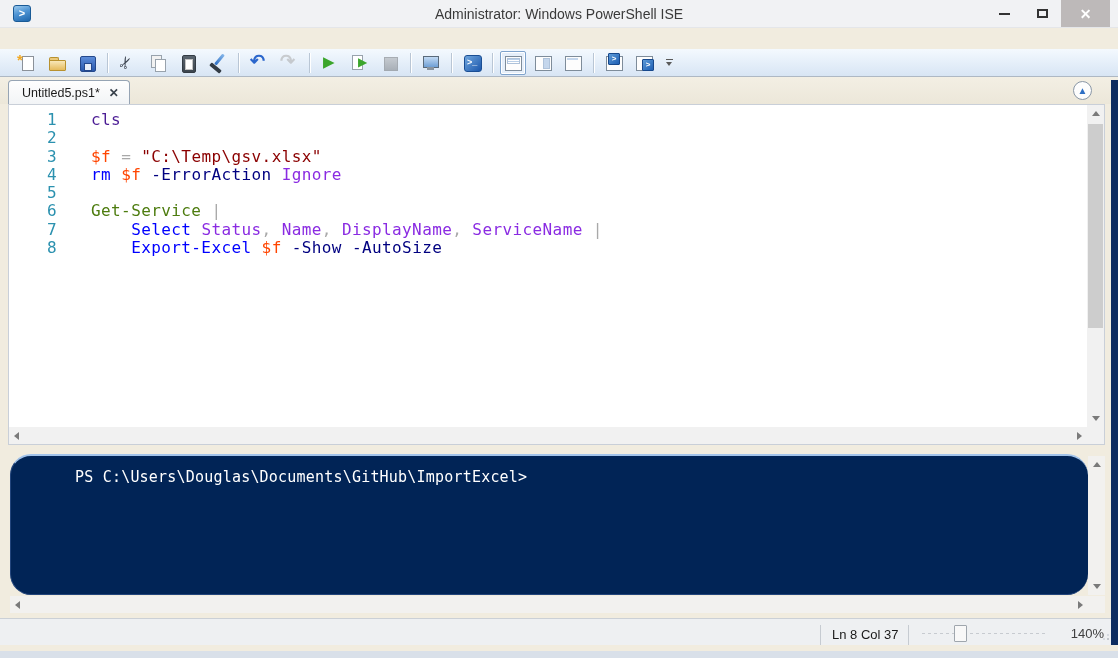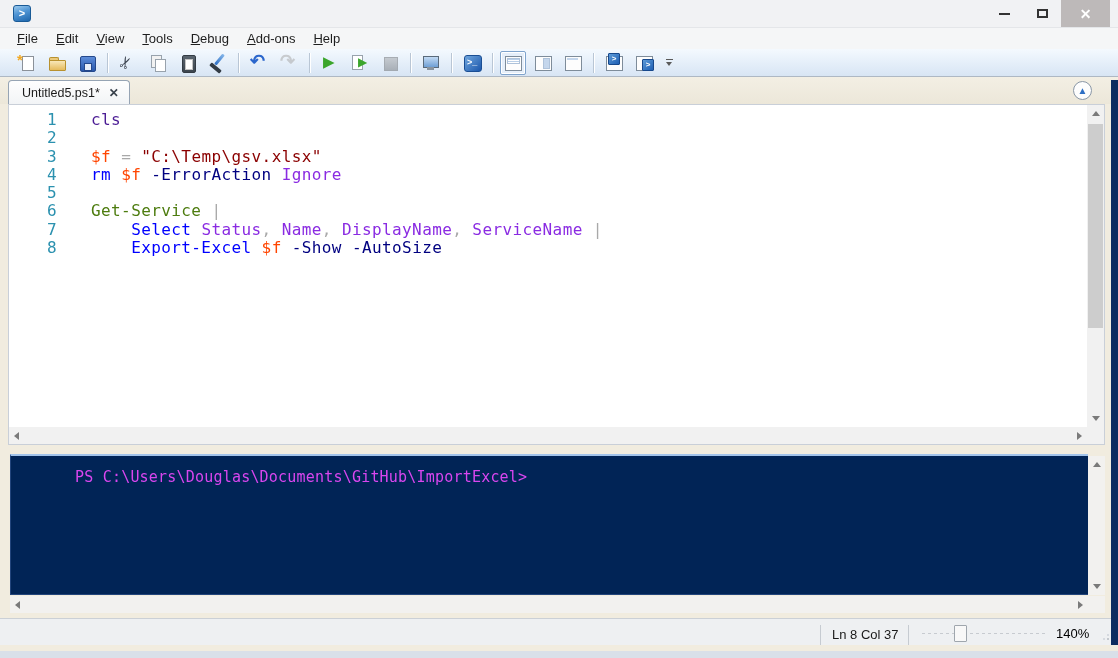--- a/index.html
+++ b/index.html
@@ -109,57 +109,49 @@
   .console-hscroll { position:absolute; left:10px; top:596px; width:1078px; height:17px; background:#F2F1EF; }
   .console-corner  { position:absolute; left:1088px; top:596px; width:17px; height:17px; background:#F2F1EF; }
   
   .statusbar { position:absolute; left:0; top:618px; width:1118px; height:27px; background:#EEF0F2; border-top:1px solid #CBD0D6; }
   .sb-sep { position:absolute; top:6px; width:1px; height:20px; background:#C6CBD1; }
   .sb-pos { position:absolute; left:832px; top:8px; width:76px; font-size:13px; color:#1A1A1A; }
   .slider-track { position:absolute; left:922px; top:633px; width:126px; height:1px;
     background:repeating-linear-gradient(90deg,#C7CBD0 0 3px,transparent 3px 6px); }
   .slider-thumb { position:absolute; left:954px; top:625px; width:13px; height:17px;
     background:#F8F8F8; border:1px solid #9FA6AD; border-radius:1px; }
-  .sb-zoom { position:absolute; left:1056px; top:626px; width:48px; text-align:left; font-size:13px; color:#000000; }
+  .sb-zoom { position:absolute; left:1056px; top:626px; width:48px; text-align:right; font-size:13px; color:#404040; }
   .grip { position:absolute; right:5px; bottom:5px; width:12px; height:12px; }
   .grip::before { content:""; position:absolute; right:0; bottom:0; width:2px; height:2px; background:#ADB3BA;
     box-shadow:-4px 0 0 #C3C8CE, 0 -4px 0 #C3C8CE, -8px 0 0 #D6DAE0, 0 -8px 0 #D6DAE0, -4px -4px 0 #D6DAE0; }
   
   .desktop-edge { position:absolute; left:1111px; top:80px; width:7px; height:565px; background:#0D2C60; }
   .bottom-edge { position:absolute; left:0; top:651px; width:1118px; height:7px; background:#D9E0E9; }
 </style>
 </head>
 <body>
 
 <div id="window">
 
   <div class="titlebar">
     <div class="app-icon">&gt;</div>
+    <div class="title-text">Administrator: Windows PowerShell ISE</div>
     <div class="win-controls">
       <div class="win-btn">
           <span class="bar"></span>
         </div>
       <div class="win-btn">
           <span class="box"></span>
         </div>
       <div class="win-btn close">
           <span>✕</span>
         </div>
     </div>
   </div>
 
-  <div class="menubar">
-      <div class="menu-item"><u>F</u>ile</div>
-      <div class="menu-item"><u>E</u>dit</div>
-      <div class="menu-item"><u>V</u>iew</div>
-      <div class="menu-item"><u>T</u>ools</div>
-      <div class="menu-item"><u>D</u>ebug</div>
-      <div class="menu-item"><u>A</u>dd-ons</div>
-      <div class="menu-item"><u>H</u>elp</div>
-    </div>
 
   <div class="toolbar">
       <div class="tbi">
         <span class="ic ic-new-script"></span>
       </div>
       <div class="tbi">
         <span class="ic ic-open-script"></span>
       </div>
       <div class="tbi">
         <span class="ic ic-save-script"></span>
@@ -248,21 +240,21 @@
       <div class="vthumb"></div>
       <span class="arr arr-down"></span>
     </div>
     <div class="hscroll" style="right:17px;">
       <span class="arr arr-left"></span>
       <span class="arr arr-right"></span>
     </div>
     <div class="sb-corner"></div>
   </div>
 
-  <div class="console" style="background: rgb(1, 36, 86); color: #d946ef;">
+  <div class="console" style="background: rgb(1, 36, 86); color: #ffffff; border-radius: 21px;">
     <div class="console-text">PS C:\Users\Douglas\Documents\GitHub\ImportExcel&gt;</div>
   </div>
   <div class="console-vscroll">
     <span class="arr arr-up"></span>
     <span class="arr arr-down"></span>
   </div>
   <div class="console-hscroll">
     <span class="arr arr-left"></span>
     <span class="arr arr-right"></span>
   </div>

